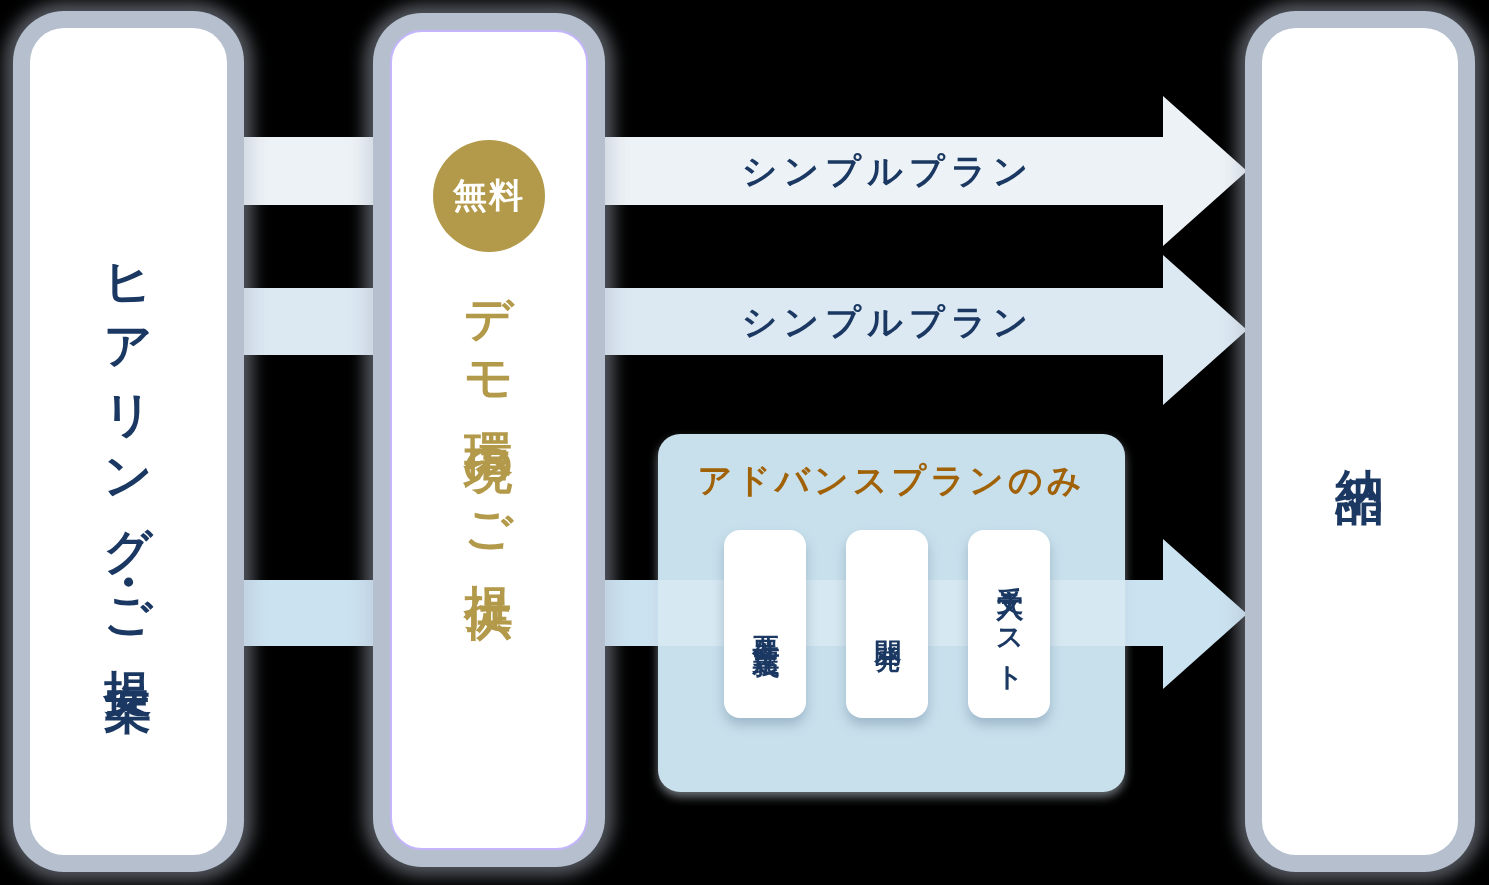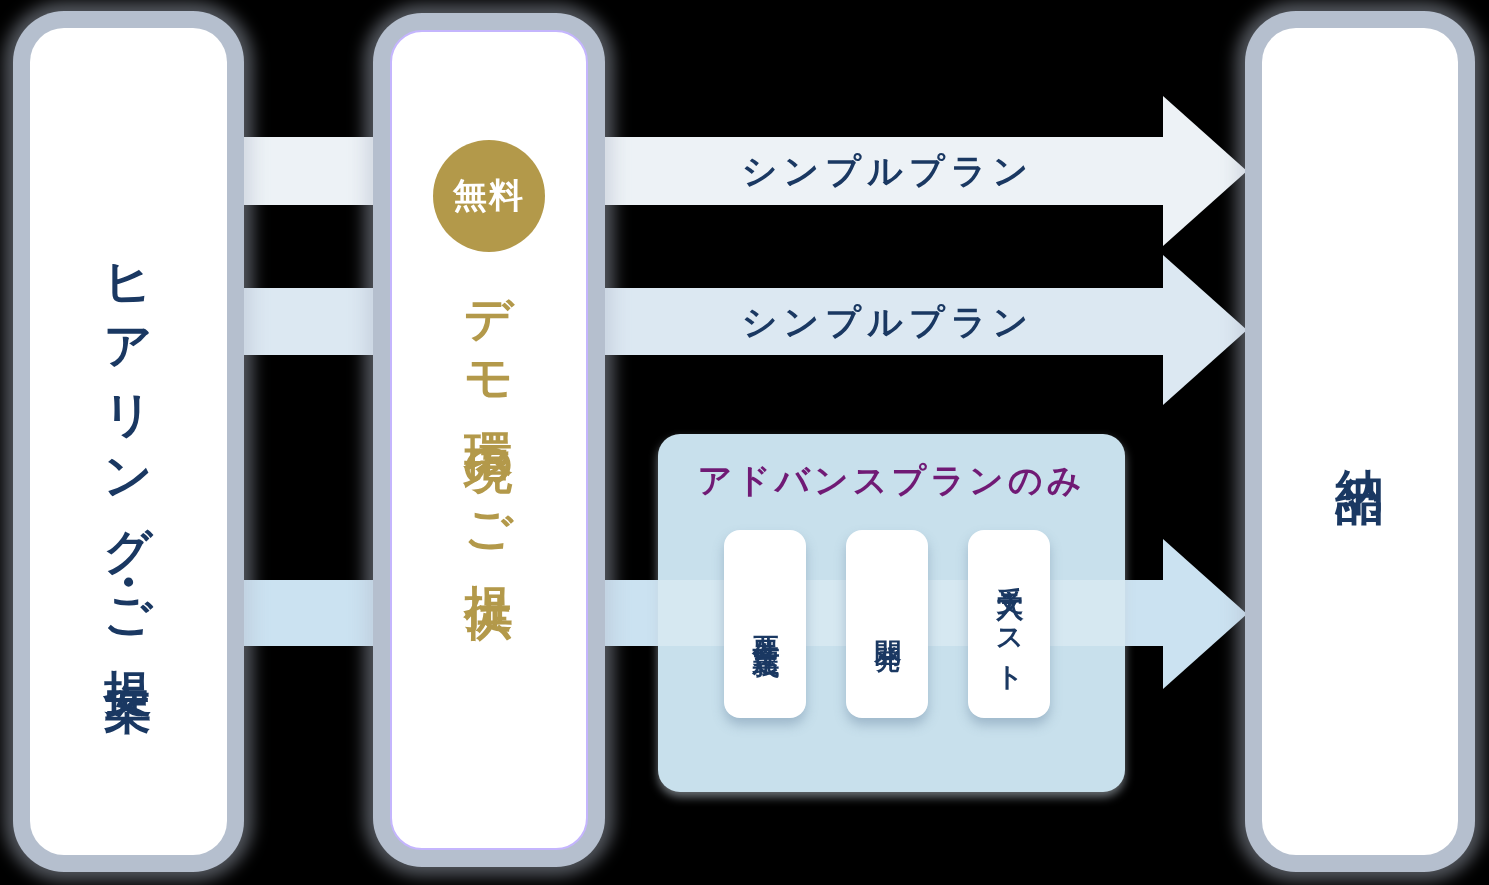--- a/index.html
+++ b/index.html
@@ -62,21 +62,21 @@
     position:absolute;left:658px;top:434px;width:467px;height:358px;
     background:#c8e0ec;border-radius:22px;z-index:2;overflow:hidden;
     box-shadow:0 5px 10px rgba(195,205,215,.55);
   }
   .advance-band{
     position:absolute;left:0;top:146px;width:100%;height:66px;
     background:rgba(255,255,255,.25);z-index:1;
   }
   .advance-label{
     position:absolute;left:50%;transform:translateX(-50%);top:24px;z-index:2;
-    color:#701a75;font-size:34px;font-weight:700;letter-spacing:4px;white-space:nowrap;
+    color:#a16207;font-size:34px;font-weight:700;letter-spacing:4px;white-space:nowrap;
   }
   .step-card{
     position:absolute;top:96px;width:82px;height:188px;background:#fff;
     border-radius:16px;z-index:2;
     box-shadow:0 7px 12px rgba(80,110,140,.35);
     display:flex;align-items:center;justify-content:center;
   }
   .step-1{left:66px;}
   .step-2{left:188px;}
   .step-3{left:310px;}

